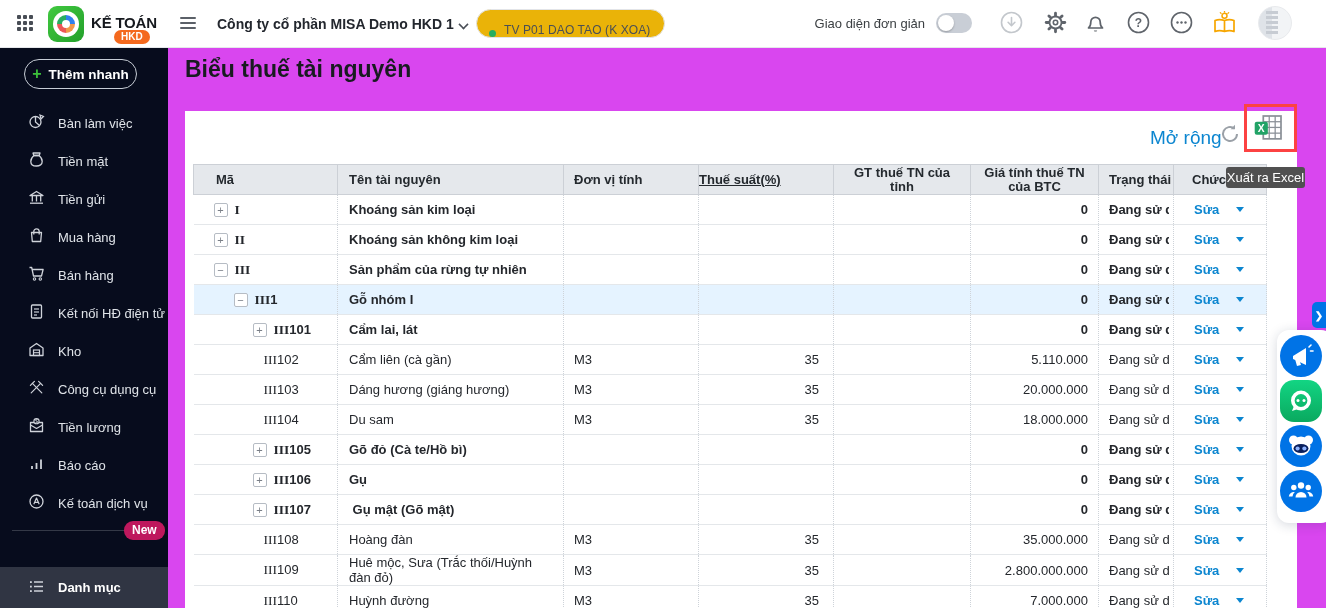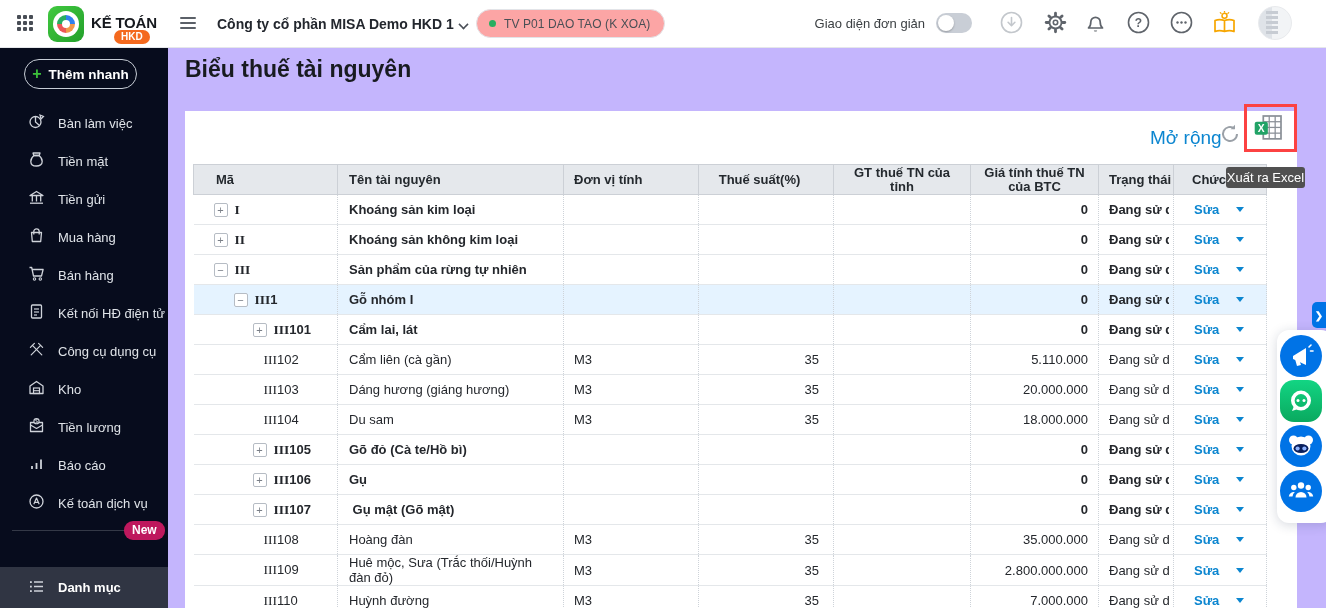--- a/index.html
+++ b/index.html
@@ -13,21 +13,21 @@
   .logo-square { position:absolute; left:48px; top:6px; width:36px; height:36px; border-radius:9px; background:linear-gradient(135deg,#41c940,#23a02b); }
   .logo-circle { position:absolute; left:5px; top:5px; width:26px; height:26px; border-radius:50%; background:#fff; }
   .logo-pin { position:absolute; left:4px; top:4px; width:18px; height:18px; border-radius:50%; background:conic-gradient(#2f80ed 0 25%, #f2994a 25% 50%, #eb5757 50% 75%, #27ae60 75% 100%); }
   .logo-pin::after { content:""; position:absolute; left:5px; top:5px; width:8px; height:8px; border-radius:50%; background:#fff; }
   .logo-text { position:absolute; left:91px; top:14px; font-size:15px; font-weight:bold; color:#15181d; letter-spacing:-.2px; }
   .hkd-badge { position:absolute; left:114px; top:30px; background:#f4691e; color:#fff; font-size:10px; font-weight:bold; padding:1px 7px 2px; border-radius:8px; }
   .hamburger { position:absolute; left:180px; top:17px; width:16px; height:13px; }
   .hamburger i { display:block; height:2px; background:#5b6068; margin-bottom:3px; border-radius:1px; }
   .company { position:absolute; left:217px; top:16px; font-size:14px; font-weight:bold; color:#23272e; }
   .chevron-down { position:absolute; left:459px; top:20px; width:9px; height:9px; border-right:2px solid #4a4f57; border-bottom:2px solid #4a4f57; transform:rotate(45deg) scale(.8); }
-  .branch-pill { position:absolute; left:476px; top:9px; height:29px; border:1px solid #e2e4e8; border-radius:15px; display:flex; align-items:center; padding:0 14px 0 12px; background:#fca5a5; }
+  .branch-pill { position:absolute; left:476px; top:9px; height:29px; border:1px solid #e2e4e8; border-radius:15px; display:flex; align-items:flex-end; padding:0 14px 0 12px; background:#eab308; }
   .branch-dot { width:7px; height:7px; border-radius:50%; background:#27ae60; margin-right:8px; }
   .branch-label { font-size:12px; color:#4a4f55; letter-spacing:.1px; }
   .simple-label { position:absolute; left:775px; top:16px; width:150px; text-align:right; font-size:13px; color:#3c4043; }
   .toggle { position:absolute; left:936px; top:13px; width:36px; height:20px; border-radius:10px; background:#c9ced6; }
   .toggle i { position:absolute; left:2px; top:2px; width:16px; height:16px; border-radius:50%; background:#fff; box-shadow:0 1px 2px rgba(0,0,0,.25); }
   .tb-ic { position:absolute; top:11px; width:23px; height:23px; }
   .avatar { position:absolute; left:1258px; top:6px; width:34px; height:34px; border-radius:50%; background:linear-gradient(90deg,#dfe3e8 0 40%,#f2f4f6 40%); border:1px solid #e8eaed; }
   .avatar::after { content:""; position:absolute; left:7px; top:4px; width:12px; height:3px; background:#c7ccd3; box-shadow:0 5px 0 #c7ccd3, 0 10px 0 #c7ccd3, 0 15px 0 #c7ccd3, 0 20px 0 #c7ccd3; }
 
   
@@ -36,40 +36,40 @@
   .add-plus { color:#3cc13b; font-size:16px; font-weight:bold; line-height:1; }
   .menu { position:absolute; left:0; top:56px; width:168px; }
   .m-item { height:38px; display:flex; align-items:center; padding-left:28px; gap:13px; color:#dfe3e8; font-size:13px; position:relative; white-space:nowrap; }
   .m-item svg { flex:0 0 17px; }
   .m-divider { border-top:1px solid #343947; margin:8px 12px 0; }
   .m-active-band { position:absolute; left:0; top:519px; width:168px; height:41px; background:#303543; }
   .m-active-band .m-item { height:41px; font-weight:bold; color:#fff; }
   .new-badge { position:absolute; left:124px; top:473px; background:#be185d; color:#fff; font-size:12px; font-weight:bold; padding:2px 8px 3px; border-radius:9px; z-index:2; }
 
   
-  .main { position:absolute; left:168px; top:48px; width:1158px; height:560px; background:#c4b5fd;padding-left:44px; }
+  .main { position:absolute; left:168px; top:48px; width:1158px; height:560px; background:#d946ef;padding-left:44px; }
   .page-title { position:absolute; left:17px; top:8px; font-size:23px; font-weight:bold; color:#181b20; }
   .panel { position:absolute; left:17px; top:63px; width:1112px; height:497px; background:#fff; }
   .search-box { position:absolute; left:16px; top:11px; width:226px; height:32px; border:1px solid #d6dae0; border-radius:2px; background:#fff; }
   .search-box input { position:absolute; left:10px; top:0; width:180px; height:30px; border:0; outline:0; font-family:"Liberation Sans",sans-serif; font-size:13px; font-style:italic; color:#3c4043; }
   .search-box input::placeholder { color:#9ba1a8; opacity:1; }
   .search-ic { position:absolute; right:10px; top:7px; }
   .expand-link { position:absolute; left:965px; top:16px; font-size:19px; color:#0c86d0; cursor:pointer; }
   .refresh-ic { position:absolute; left:1033px; top:11px; }
   .excel-btn { position:absolute; left:1068px; top:2px; width:32px; height:30px; }
   .red-box { position:absolute; left:1059px; top:-7px; width:53px; height:48px; border:3px solid #fc4242; z-index:12; }
   .tooltip { position:absolute; left:1041px; top:56px; width:79px; height:21px; background:#505050; color:#fff; font-size:13px; display:flex; align-items:center; justify-content:center; border-radius:3px; z-index:13; }
 
   
   table.res { position:absolute; left:8px; top:53px; width:1073px; border-collapse:collapse; table-layout:fixed; font-size:13px; color:#24272c; }
   table.res th { background:#e5e8ec; height:30px; font-size:13px; font-weight:bold; color:#24292e; border:1px solid #ccd0d6; padding:0; line-height:14px; vertical-align:middle; }
   table.res th .pl22 { padding-left:22px; text-align:left; }
   table.res th .pl11 { padding-left:11px; text-align:left; }
   table.res th .pl10 { padding-left:10px; text-align:left; }
-  table.res th .pr13 { padding-right:13px; text-align:center; }
+  table.res th .pr13 { padding-right:13px; text-align:left;text-decoration:underline; }
   table.res td { height:30px; border-bottom:1px solid #e4e7ea; border-right:1px dotted #ced3d9; padding:0; vertical-align:middle; }
   table.res td:first-child { border-left:none; }
   tr.hl td { background:#e5f3ff; }
   .codewrap { display:flex; align-items:center; }
   tr.lv1 .codewrap { margin-left:20px; }
   tr.lv2 .codewrap { margin-left:40px; }
   tr.lv3 .codewrap { margin-left:59px; }
   tr.lv4 .codewrap { margin-left:70px; }
   .expbox { width:14px; height:14px; border:1px solid #b6bcc4; border-radius:2px; background:#fff; color:#7a7f87; font-size:11px; line-height:12px; text-align:center; margin-right:7px; flex:0 0 14px; }
   .code .rom { font-family:"Liberation Serif",serif; font-size:13.5px; }
@@ -224,36 +224,36 @@
             <g stroke="#cfd3da" stroke-width="1.2">
               <line x1="6" y1="6" x2="11" y2="6"></line>
               <line x1="6" y1="9" x2="11" y2="9"></line>
               <line x1="6" y1="12" x2="9" y2="12"></line>
             </g>
           </svg></span>
         <span>Kết nối HĐ điện tử</span>
       </div>
       <div class="m-item">
         <span><svg width="17" height="17" viewBox="0 0 17 17">
+            <path d="M2 7l6.5-4.5L15 7v7.5H2z" fill="none" stroke="#cfd3da" stroke-width="1.3" stroke-linejoin="round"></path>
+            <rect x="5.5" y="9" width="6" height="5.5" fill="none" stroke="#cfd3da" stroke-width="1.2"></rect>
+            <line x1="5.5" y1="11.7" x2="11.5" y2="11.7" stroke="#cfd3da" stroke-width="1.1"></line>
+          </svg></span>
+        <span>Kho</span>
+      </div>
+      <div class="m-item">
+        <span><svg width="17" height="17" viewBox="0 0 17 17">
             <g stroke="#cfd3da" stroke-width="1.2" stroke-linecap="round">
               <line x1="4.4" y1="4.4" x2="13.8" y2="13.8"></line>
               <line x1="12.6" y1="4.4" x2="3.2" y2="13.8"></line>
               <line x1="2.4" y1="6.4" x2="6.4" y2="2.4"></line>
               <line x1="10.6" y1="2.4" x2="14.6" y2="6.4"></line>
             </g>
           </svg></span>
         <span>Công cụ dụng cụ</span>
-      </div>
-      <div class="m-item">
-        <span><svg width="17" height="17" viewBox="0 0 17 17">
-            <path d="M2 7l6.5-4.5L15 7v7.5H2z" fill="none" stroke="#cfd3da" stroke-width="1.3" stroke-linejoin="round"></path>
-            <rect x="5.5" y="9" width="6" height="5.5" fill="none" stroke="#cfd3da" stroke-width="1.2"></rect>
-            <line x1="5.5" y1="11.7" x2="11.5" y2="11.7" stroke="#cfd3da" stroke-width="1.1"></line>
-          </svg></span>
-        <span>Kho</span>
       </div>
       <div class="m-item">
         <span><svg width="17" height="17" viewBox="0 0 17 17">
             <path d="M2.5 5.5h12v9h-12z" fill="none" stroke="#cfd3da" stroke-width="1.3" stroke-linejoin="round"></path>
             <path d="M2.5 8l6 3.5 6-3.5" fill="none" stroke="#cfd3da" stroke-width="1.2" stroke-linejoin="round"></path>
             <circle cx="8.5" cy="4.2" r="2.6" fill="#070c1d" stroke="#cfd3da" stroke-width="1.1"></circle>
             <text x="8.5" y="6.2" font-size="5.5" fill="#cfd3da" text-anchor="middle" font-family="Liberation Sans">$</text>
           </svg></span>
         <span>Tiền lương</span>
       </div>

